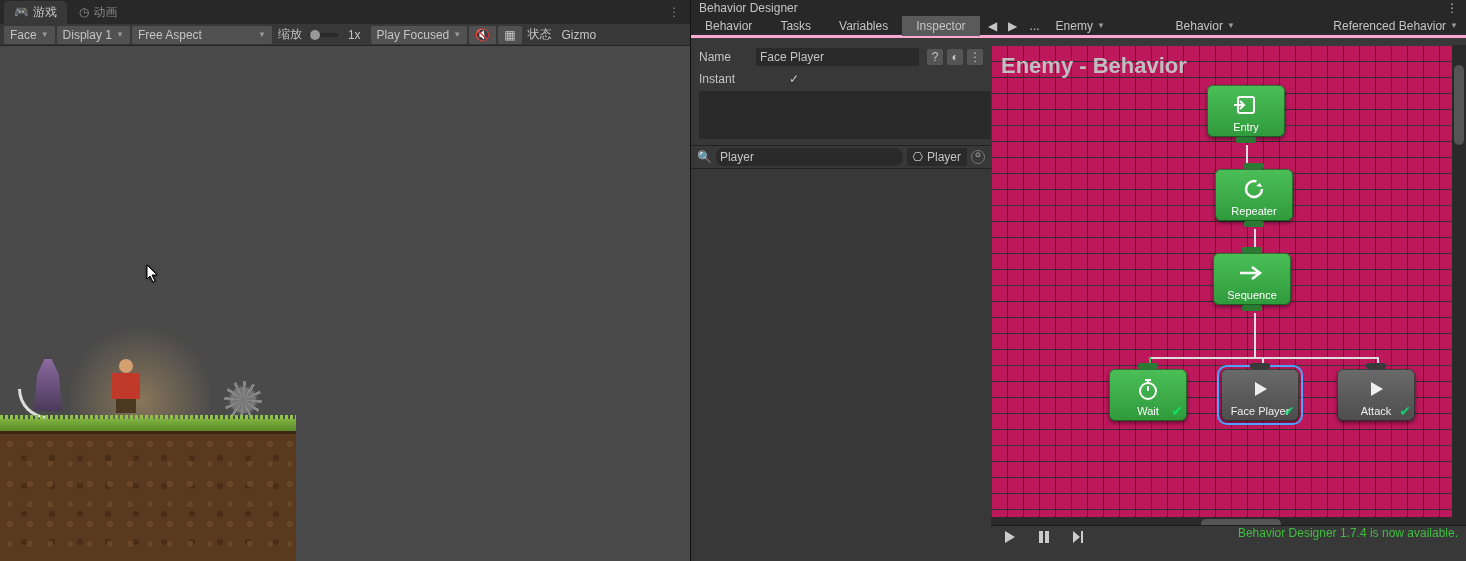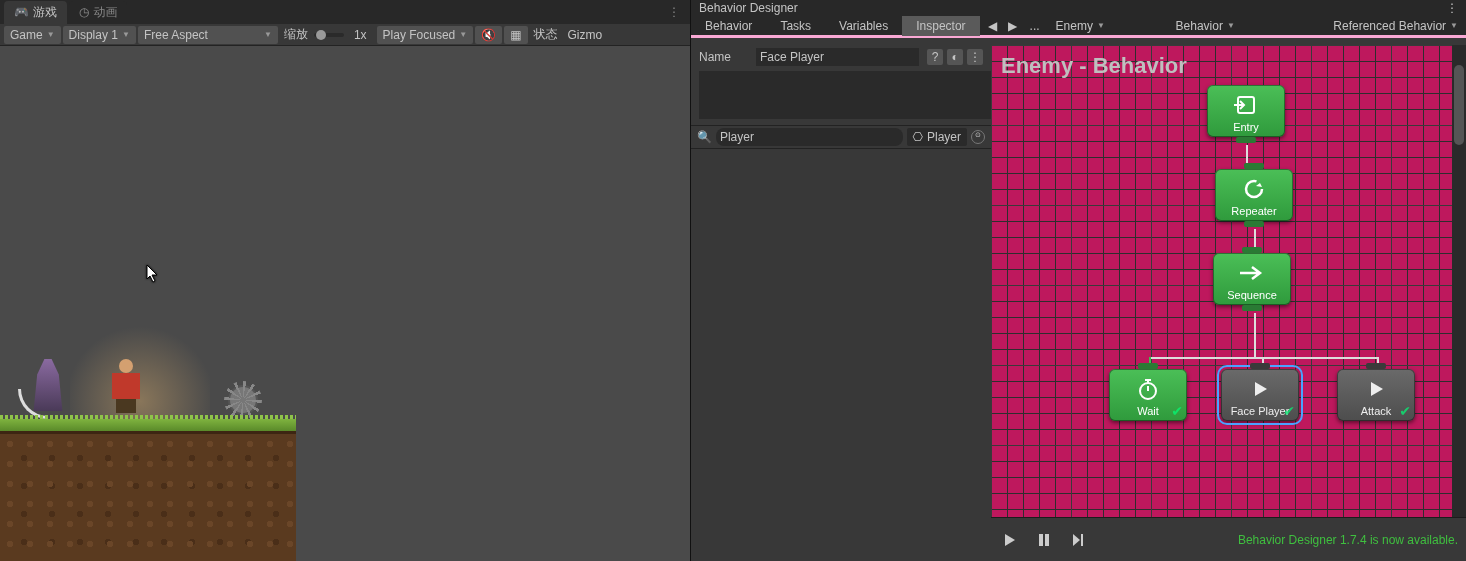--- a/index.html
+++ b/index.html
@@ -55,21 +55,21 @@
 .obj-field { background: #2a2a2a; padding: 2px 6px; border-radius: 2px; display: flex; align-items: center; gap: 4px; }
 .obj-pick { width: 14px; height: 14px; border: 1px solid #777; border-radius: 50%; font-size: 7px; text-align: center; cursor: pointer; }
 
 .graph-panel { flex: 1; position: relative; background: #be185d; overflow: hidden; }
 .grid-bg { position: absolute; inset: 0; background-image: linear-gradient(#3a3a3a 1px, transparent 1px), linear-gradient(90deg, #3a3a3a 1px, transparent 1px), linear-gradient(#2e2e2e 1px, transparent 1px), linear-gradient(90deg, #2e2e2e 1px, transparent 1px); background-size: 80px 80px, 80px 80px, 16px 16px, 16px 16px; }
 .graph-title { position: absolute; top: 8px; left: 10px; font-size: 22px; font-weight: 600; color: #bfbfbf; }
 .vscroll { position: absolute; right: 0; top: 0; bottom: 20px; width: 14px; background: #2a2a2a; }
 .vscroll-thumb { position: absolute; right: 2px; width: 10px; background: #555; border-radius: 5px; }
 .hscroll { position: absolute; bottom: 30px; left: 0; right: 14px; height: 14px; background: #2a2a2a; }
 .hscroll-thumb { position: absolute; top: 2px; height: 10px; background: #555; border-radius: 5px; }
-.play-bar { position: absolute; bottom: 0; left: 0; right: 0; height: 44px; background: #383838; border-top: 1px solid #1c1c1c; display: flex; align-items: center; padding: 0 8px; gap: 12px; }
+.play-bar { position: absolute; bottom: 0; left: 0; right: 0; height: 36px; background: #383838; border-top: 1px solid #1c1c1c; display: flex; align-items: flex-start; padding: 0 8px; gap: 12px; }
 .play-btn { width: 22px; height: 22px; display: flex; align-items: center; justify-content: center; cursor: pointer; color: #ccc; }
 .status-msg { margin-left: auto; color: #3fbf3f; font-size: 12px; }
 
 .node { position: absolute; border-radius: 6px; padding: 6px 8px 4px; text-align: center; min-width: 78px; box-shadow: inset 0 0 0 1px rgba(0,0,0,0.4), 0 2px 4px rgba(0,0,0,0.5); }
 .node.green { background: linear-gradient(#4bbf57, #2f9a3c); color: #fff; }
 .node.gray { background: linear-gradient(#6a6a6a, #4d4d4d); color: #eee; }
 .node.selected { outline: 2px solid #4aa3ff; outline-offset: 2px; }
 .node-icon { height: 28px; display: flex; align-items: center; justify-content: center; }
 .node-label { font-size: 11px; margin-top: 2px; }
 .node-tick { position: absolute; bottom: 2px; right: 4px; color: rgba(0,255,120,0.7); font-size: 14px; }
@@ -91,21 +91,21 @@
       <span>游戏</span>
     </div>
     <div class="tab inactive">
       <span>◷</span>
       <span>动画</span>
     </div>
     <div class="more">⋮</div>
   </div>
   <div class="toolbar">
     <div class="tb-item">
-        <span>Game</span>
+        <span>Face</span>
         <span class="dd-arrow">▼</span>
       </div>
     <div class="tb-item">
         <span>Display 1</span>
         <span class="dd-arrow">▼</span>
       </div>
     <div class="tb-item wide" style="min-width:140px">
         <span>Free Aspect</span>
         <span class="dd-arrow" style="margin-left:auto">▼</span>
       </div>
@@ -193,20 +193,26 @@
               <span>?</span>
             </div>
           <div class="insp-icon">
               <span>◐</span>
             </div>
           <div class="insp-icon">
               <span>⋮</span>
             </div>
         </div>
       </div>
+      <div class="insp-row">
+        <span class="insp-label">Instant</span>
+        <span class="checkbox">
+            <span>✓</span>
+          </span>
+      </div>
       <textarea class="insp-textarea" style=""></textarea>
       <div class="search-row">
         <span>🔍</span>
         <input value="Player" style="">
         <div class="obj-field">
           <span>⎔</span>
           <span>Player</span>
         </div>
         <div class="obj-pick">⊙</div>
       </div>

